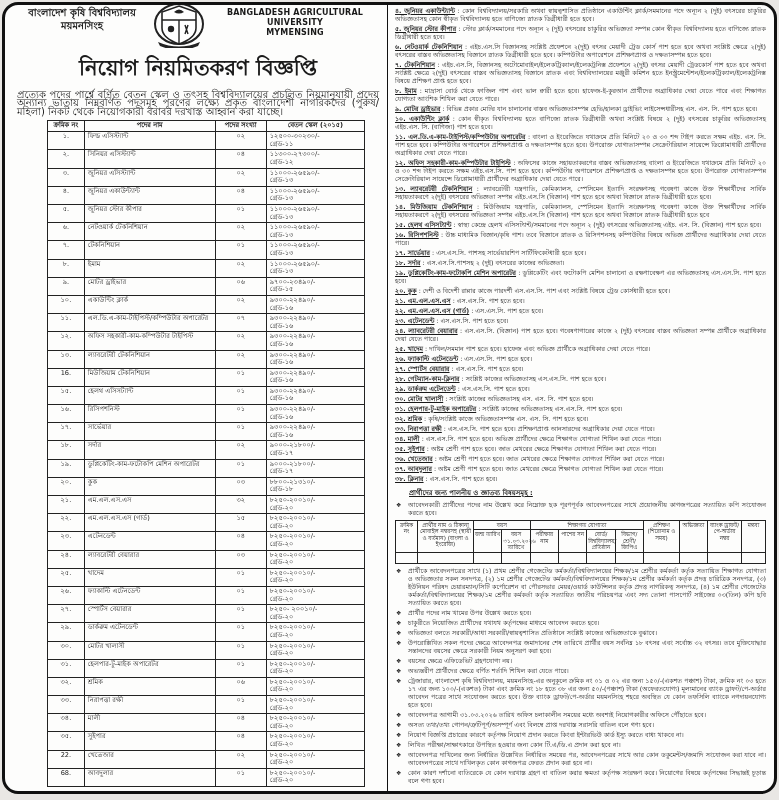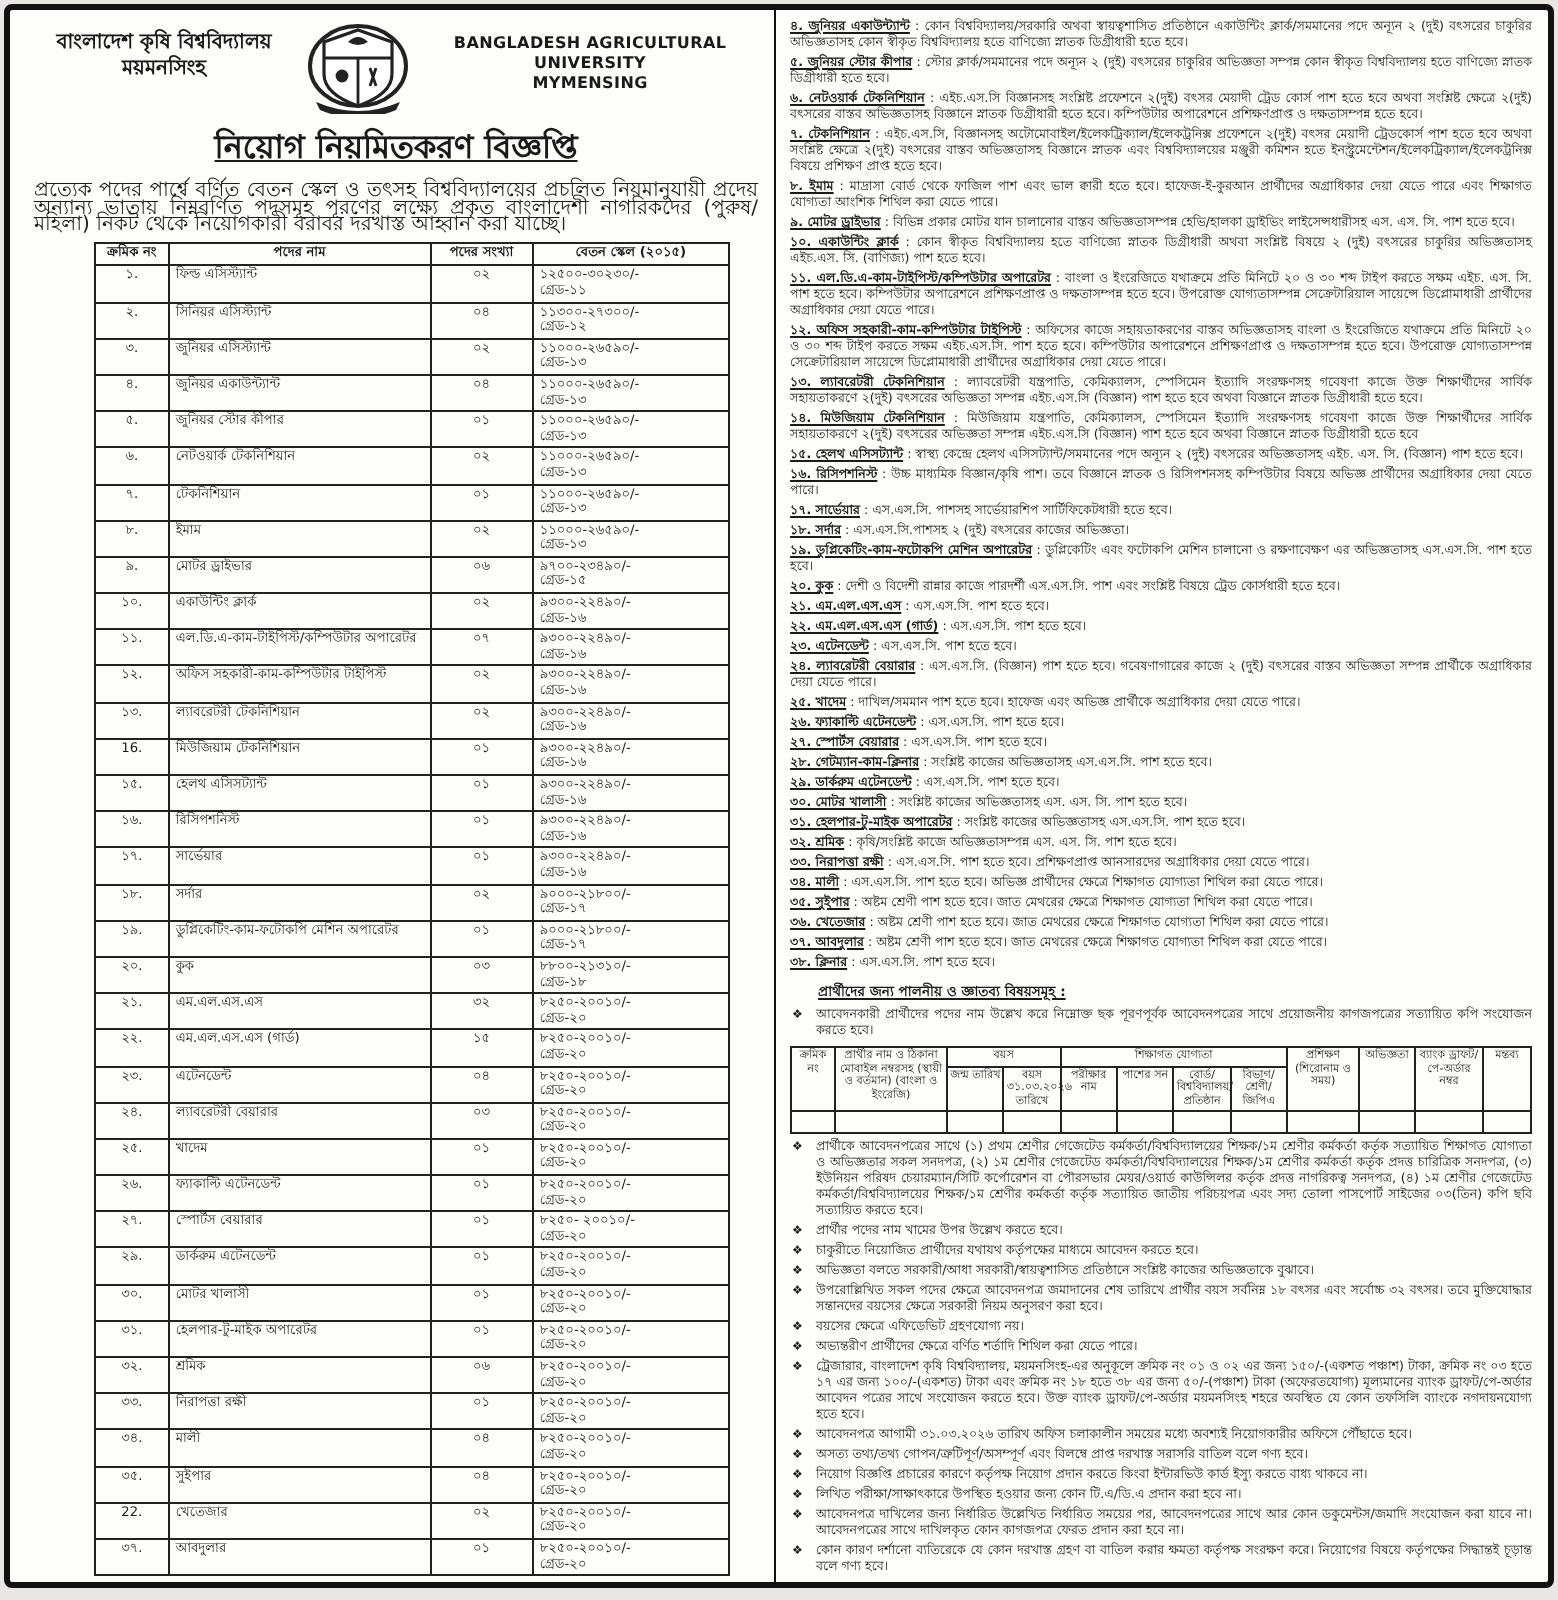--- a/index.html
+++ b/index.html
@@ -1,31 +1,31 @@
 <!DOCTYPE html>
 <html lang="bn"><head>
 <meta charset="utf-8">
 <style>
   * { margin:0; padding:0; box-sizing:border-box; }
   html,body { width:779px; height:800px; background:#e9e7e4; }
   body { font-family:"DejaVu Sans","Liberation Sans",sans-serif; color:#1a1a1a; }
   .sheet {
     position:absolute; left:2px; top:2px; width:775px; height:792px;
-    background:#fdfdfc; border:3px solid #111; border-radius:4px;
-    overflow:hidden; display:flex;
+    background:#fdfdfc; border:3px solid #111; border-radius:16px;
+    overflow:hidden; display:flex;align-items:flex-end;
   }
   .col-left  { width:386px; padding:6px 8px 4px 12px; border-right:1.5px solid #111; overflow:hidden; }
   .col-right { width:389px; padding:5px 8px 4px 7px; overflow:hidden; display:flex; flex-direction:column; }
 
   
   .hdr { display:flex; align-items:flex-start; justify-content:space-between; }
   .hdr-bn { width:130px; text-align:center; font-weight:bold; font-size:10px; line-height:13px; padding-top:4px; }
   .hdr-logo { width:54px; height:46px; flex:0 0 auto; }
   .hdr-en { width:168px; text-align:center; font-size:8px; font-weight:bold; line-height:10px; padding-top:6px; letter-spacing:.2px; }
-  .doc-title { text-align:center; font-size:16px; font-weight:bold; text-decoration:underline; margin:4px 0 4px 0; }
+  .doc-title { text-align:center; font-size:21px; font-weight:bold; margin:4px 0 4px 0; }
   .intro { font-size:10px; line-height:8.6px; text-align:justify; margin-bottom:3px; }
 
   
   table.pos { border-collapse:collapse; margin-left:30px; width:318px; table-layout:fixed; }
   table.pos th, table.pos td { border:1px solid #222; font-size:6.6px; line-height:7.6px; padding:1px 3px; vertical-align:top; }
   table.pos th { font-weight:bold; text-align:center; padding:1.5px 2px; }
   .c-sl { width:36px; text-align:center; }
   .c-name { width:128px; }
   .c-count { width:50px; text-align:center; }
   .c-scale { width:96px;margin-left:36px; }
@@ -289,21 +289,21 @@
             <td class="c-count">০৪</td>
             <td class="c-scale">৮২৫০-২০০১০/-<br>গ্রেড-২০</td>
           </tr>
           <tr>
             <td class="c-sl">22.</td>
             <td class="c-name">খেতেজার</td>
             <td class="c-count">০২</td>
             <td class="c-scale">৮২৫০-২০০১০/-<br>গ্রেড-২০</td>
           </tr>
           <tr>
-            <td class="c-sl">৩৭.</td>
+            <td class="c-sl">68.</td>
             <td class="c-name">আবদুলার</td>
             <td class="c-count">০১</td>
             <td class="c-scale">৮২৫০-২০০১০/-<br>গ্রেড-২০</td>
           </tr>
         </tbody>
     </table>
 
   </div>
 
   <div class="col-right">

